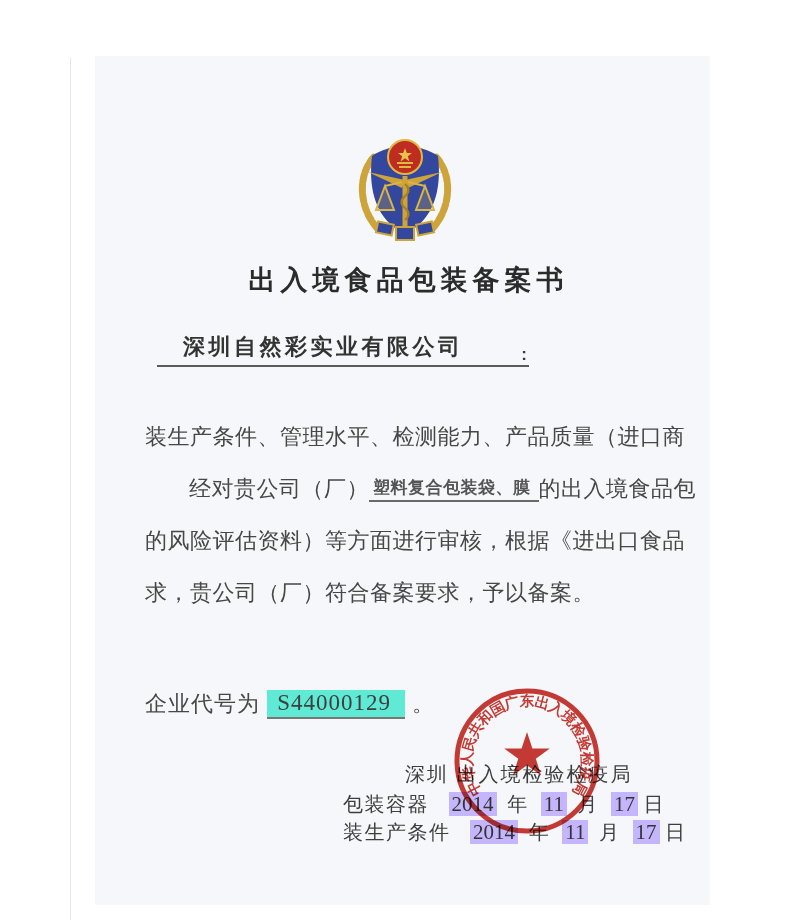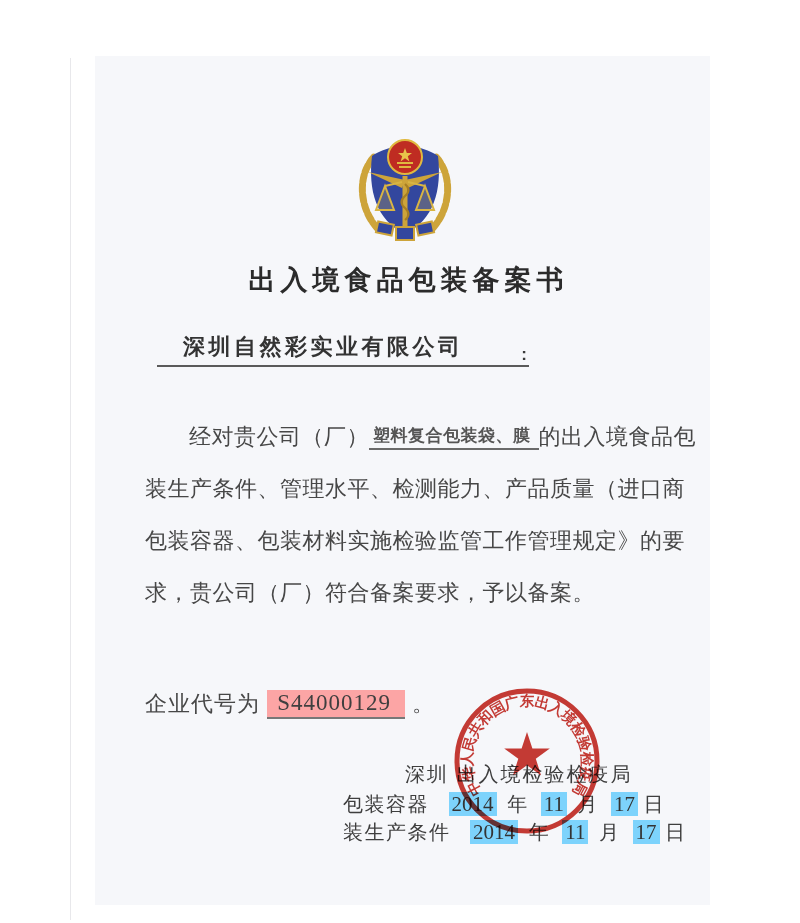--- a/index.html
+++ b/index.html
@@ -41,35 +41,35 @@
     transform:translateY(-3px); letter-spacing:0.5px;
   }
   .code-line {
     position:absolute; left:50px; top:622px; font-size:22px; color:#474747;
     letter-spacing:1px; line-height:52px;
   }
   .code-value {
     display:inline-block; font-family:"Liberation Serif","DejaVu Serif",serif;
     font-size:23px; color:#3f3f3f; border-bottom:2px solid #777;
     padding:0 14px 1px 10px; line-height:26px; letter-spacing:1px;
-    transform:translateY(-1px); background:#fca5a5;
+    transform:translateY(-1px); background:#5eead4;
   }
   .issuer {
     position:absolute; left:310px; top:705px; font-size:20px; color:#3e3e3e;
     letter-spacing:2px; white-space:nowrap;
   }
   .date-line {
     position:absolute; left:248px; font-size:20px; color:#3e3e3e; white-space:nowrap;
   }
   .date-issued { top:735px; }
   .date-expires { top:763px; }
   .date-label { letter-spacing:1.5px; margin-right:14px; }
   .date-num {
     font-family:"Liberation Serif","DejaVu Serif",serif; font-size:21px;
-    background:#7dd3fc; padding:0 3px; color:#333;
+    background:#c4b5fd; padding:0 3px; color:#333;
   }
   .date-unit { margin:0 8px 0 5px; }
   .stamp {
     position:absolute; left:347px; top:620px; width:170px; height:170px;
     mix-blend-mode:multiply; opacity:0.9;
   }
 </style>
 </head>
 <body>
 
@@ -107,23 +107,23 @@
     </svg>
 
     <div class="title">出入境食品包装备案书</div>
 
     <div class="company-line">
       <span class="company-name">深圳自然彩实业有限公司</span>
       <span class="company-colon">:</span>
     </div>
 
     <div class="body-text">
+      <div>装生产条件、管理水平、检测能力、产品质量（进口商</div>
       <div><span class="indent"></span><span>经对贵公司（厂）</span><span class="product-underline">塑料复合包装袋、膜</span><span>的出入境食品包</span></div>
-      <div>装生产条件、管理水平、检测能力、产品质量（进口商</div>
-      <div>包装容器、包装材料实施检验监管工作管理规定》的要</div>
+      <div>的风险评估资料）等方面进行审核，根据《进出口食品</div>
       <div>求，贵公司（厂）符合备案要求，予以备案。</div>
     </div>
 
     <div class="code-line">
       <span>企业代号为</span>
       <span class="code-value">S44000129</span>
       <span>。</span>
     </div>
 
     <div class="issuer">深圳 出入境检验检疫局</div>

